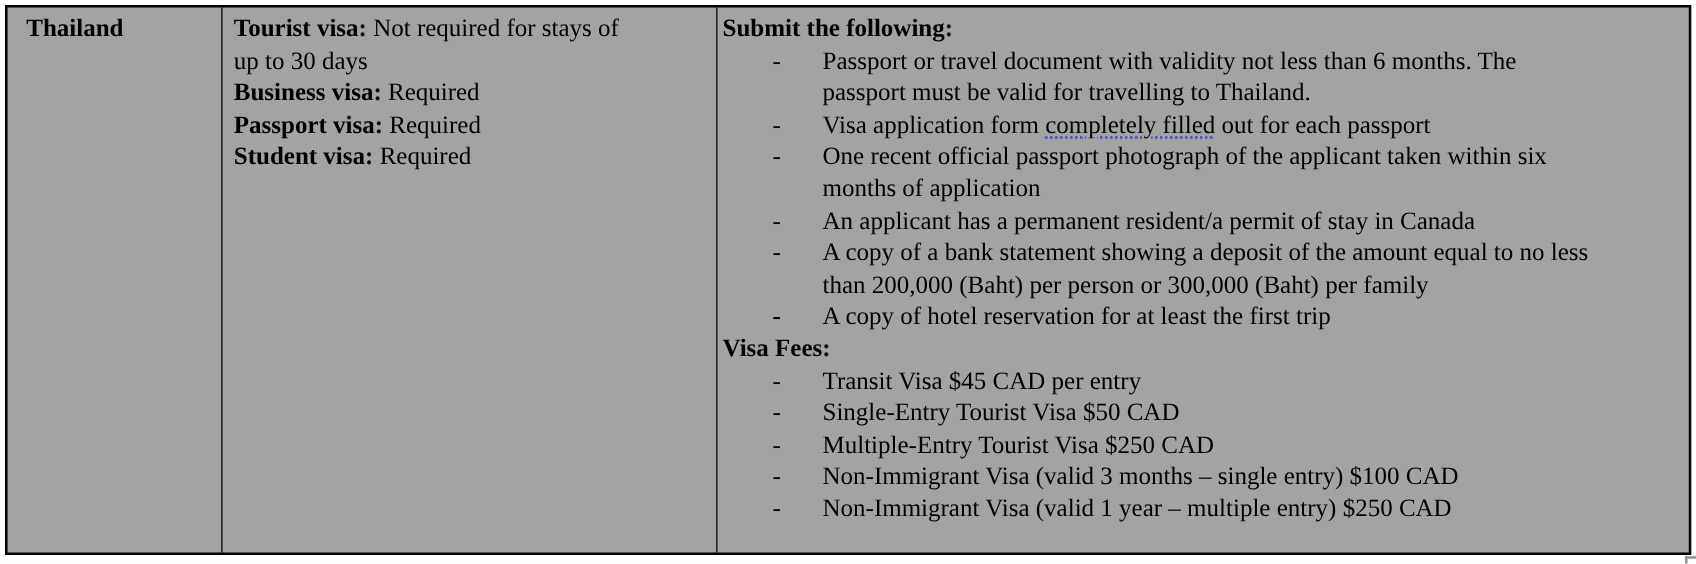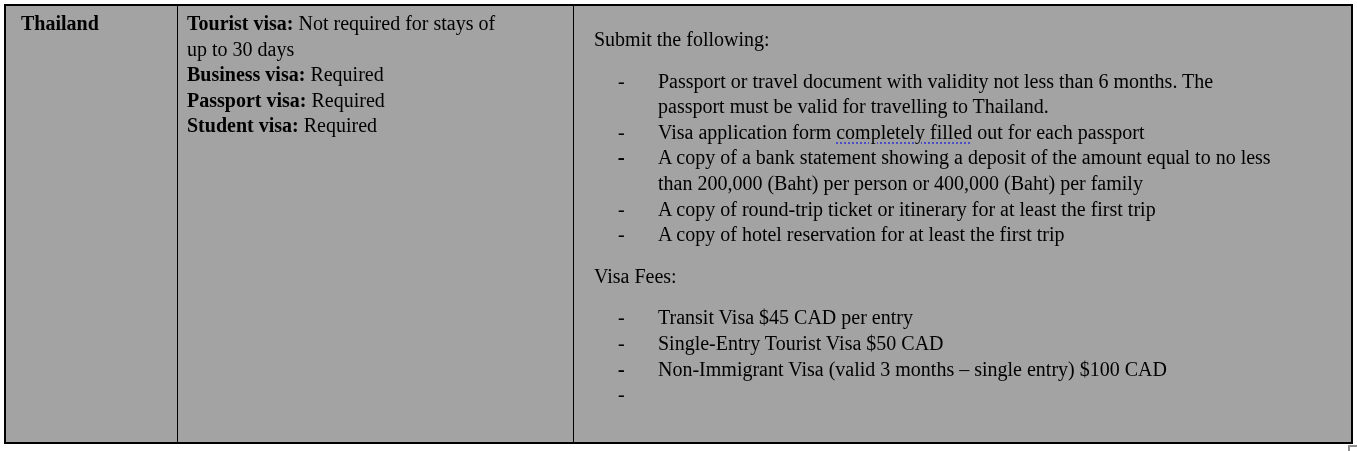--- a/index.html
+++ b/index.html
@@ -44,22 +44,22 @@
     padding: 5px 6px 0 9px;
   }
   .cell-requirements {
     flex: 1;
     padding: 5px 8px 0 4px;
   }
   .b { font-weight: bold; }
   .country-name { font-weight: bold; }
   .vt-wrap { max-width: 320px; }
   .heading {
-    font-weight: normal;
-    margin: 16px;
+    font-weight: bold;
+    margin: 0;
   }
   ul.dash-list {
     list-style: none;
     margin: 0;
     padding: 0;
   }
   ul.dash-list li {
     position: relative;
     padding-left: 80px;
     max-width: 615px;
@@ -112,57 +112,60 @@
         <li>
           <span class="dash">-</span>
           <span>Passport or travel document with validity not less than 6 months. The passport must be valid for travelling to Thailand.</span>
         </li>
         <li>
           <span class="dash">-</span>
           <span><span>Visa application form </span><span class="grammar-underline">completely filled</span><span> out for each passport</span></span>
         </li>
         <li>
           <span class="dash">-</span>
+          <span>One recent official passport photograph of the applicant taken within six months of application</span>
         </li>
         <li>
           <span class="dash">-</span>
+          <span>An applicant has a permanent resident/a permit of stay in Canada</span>
         </li>
         <li>
           <span class="dash">-</span>
-          <span>A copy of a bank statement showing a deposit of the amount equal to no less than 200,000 (Baht) per person or 400,000 (Baht) per family</span>
+          <span>A copy of a bank statement showing a deposit of the amount equal to no less than 200,000 (Baht) per person or 300,000 (Baht) per family</span>
         </li>
         <li>
           <span class="dash">-</span>
-          <span>A copy of round-trip ticket or itinerary for at least the first trip</span>
         </li>
         <li>
           <span class="dash">-</span>
           <span>A copy of hotel reservation for at least the first trip</span>
         </li>
       </ul>
 
       <p class="heading">Visa Fees:</p>
 
       <ul class="dash-list">
         <li>
           <span class="dash">-</span>
           <span>Transit Visa $45 CAD per entry</span>
         </li>
         <li>
           <span class="dash">-</span>
           <span>Single-Entry Tourist Visa $50 CAD</span>
         </li>
         <li>
           <span class="dash">-</span>
+          <span>Multiple-Entry Tourist Visa $250 CAD</span>
         </li>
         <li>
           <span class="dash">-</span>
           <span>Non-Immigrant Visa (valid 3 months – single entry) $100 CAD</span>
         </li>
         <li>
           <span class="dash">-</span>
+          <span>Non-Immigrant Visa (valid 1 year – multiple entry) $250 CAD</span>
         </li>
       </ul>
     </div>
   </div>
 
   <div class="resize-handle"></div>
 </div>
 
 </body></html>

